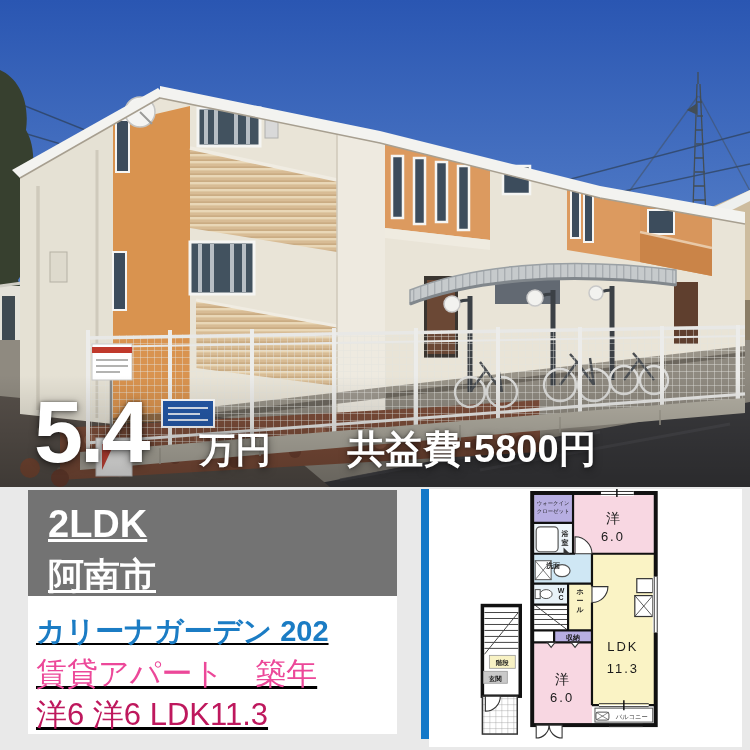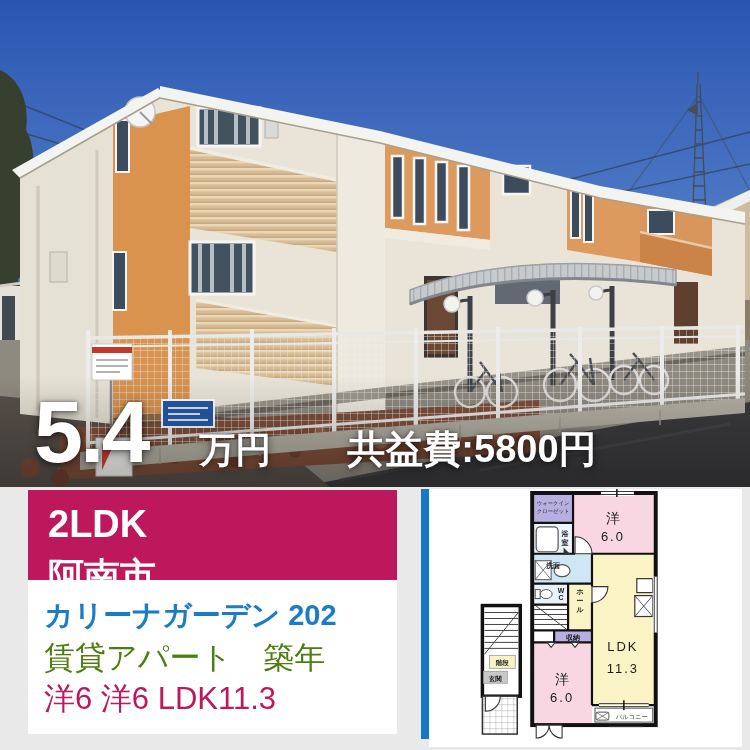--- a/index.html
+++ b/index.html
@@ -16,28 +16,29 @@
     gap:44px;
   }
   .price-value{font-size:88px;font-weight:800;line-height:1;letter-spacing:-3px;}
   .price-unit{font-size:36px;font-weight:800;margin-left:8px;}
   .price-fee{font-size:38px;font-weight:700;margin-left:32px;}
   .info-card{
     position:absolute;left:28px;top:490px;width:369px;height:244px;
     background:#ffffff;
   }
   .info-header{
-    height:90px;background:#be185d;color:#fff;box-sizing:border-box;
+    height:106px;background:#737373;color:#fff;box-sizing:border-box;
     padding:12px 0 0 20px;
+    text-decoration:underline;
   }
   .info-line1{display:flex;align-items:baseline;gap:32px;font-size:38px;font-weight:800;line-height:1.2;}
   .info-city{font-size:36px;font-weight:800;margin-top:4px;}
-  .info-body{box-sizing:border-box;padding:18px 0 0 16px;}
+  .info-body{box-sizing:border-box;padding:18px 0 0 8px;text-decoration:underline;}
   .prop-name{font-size:29px;font-weight:700;color:#1b7cc4;line-height:1.2;cursor:pointer;}
-  .prop-type{font-size:31px;color:#4d7c0f;margin-top:7px;line-height:1.15;}
+  .prop-type{font-size:31px;color:#ec4899;margin-top:7px;line-height:1.15;}
   .prop-rooms{font-size:31px;color:#be185d;margin-top:6px;line-height:1.15;}
   .accent-bar{position:absolute;left:421px;top:489px;width:8px;height:250px;background:#1478c8;}
   .floorplan-panel{
     position:absolute;left:429px;top:489px;width:313px;height:258px;background:#ffffff;
   }
   .fp-small{font-size:7px;fill:#1a1a1a;font-weight:600;}
   .fp-tiny{font-size:5.4px;fill:#1a1a1a;}
   .fp-room{font-size:14px;fill:#1a1a1a;}
   .fp-room2{font-size:13px;fill:#1a1a1a;letter-spacing:2px;}
 </style>

